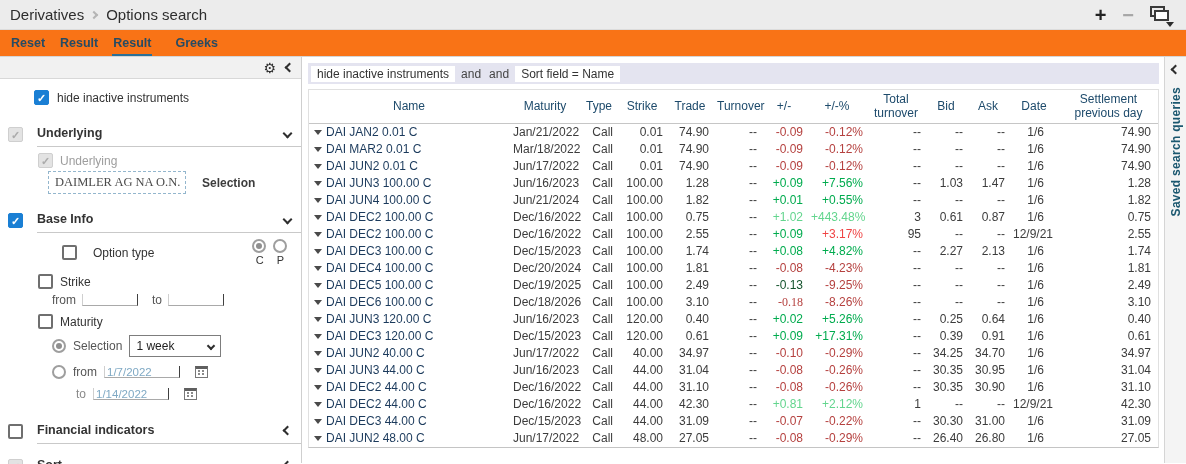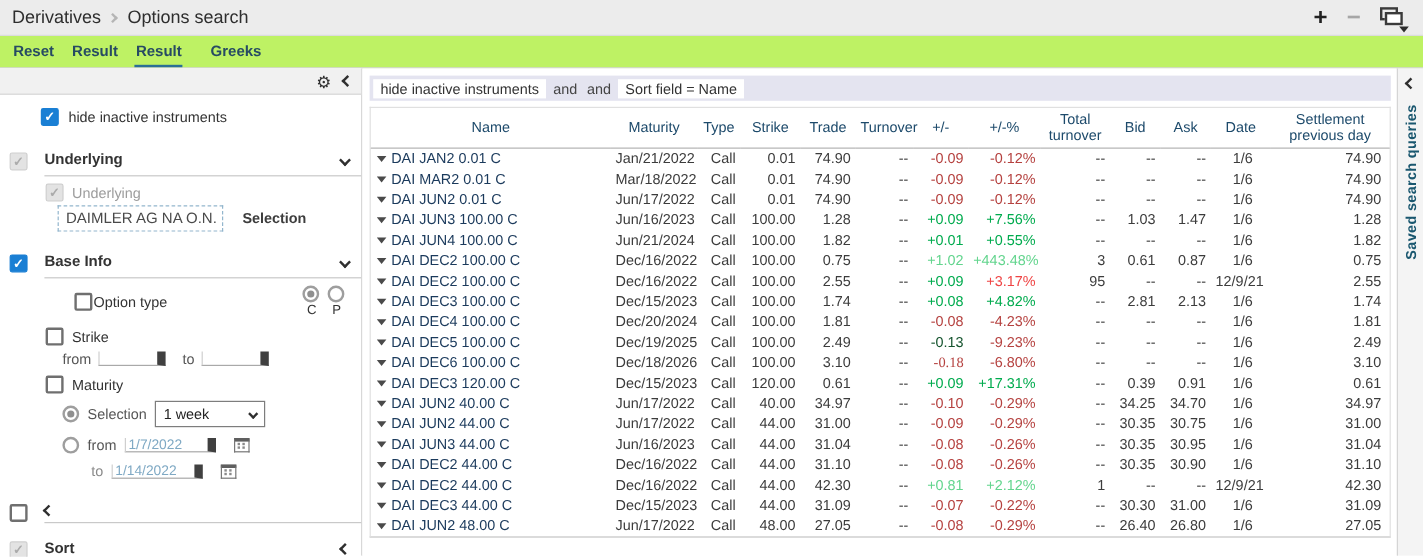--- a/index.html
+++ b/index.html
@@ -15,21 +15,21 @@
   .tb-spacer { flex:1; }
   .tb-plus { font-size:20px; font-weight:bold; color:#222; margin-right:16px; cursor:pointer; line-height:1;}
   .tb-minus { font-size:20px; font-weight:bold; color:#a6a6a6; margin-right:16px; line-height:1;}
   .winicon { position:relative; width:22px; height:17px; display:inline-block; margin-right:4px;}
   .wi-back { position:absolute; left:0; top:0; width:15px; height:11px; border:2px solid #3a3a3a;}
   .wi-front{ position:absolute; left:4px; top:4px; width:15px; height:11px; border:2px solid #3a3a3a; background:#fff;}
   .wi-tri  { position:absolute; right:-2px; bottom:-4px; width:0; height:0;
     border-left:4px solid transparent; border-right:4px solid transparent; border-top:5px solid #2c2c2c;}
 
   
-  .tabbar { height:27px; background:#bef264; display:flex; align-items:flex-end;
+  .tabbar { height:27px; background:#f97316; display:flex; align-items:flex-end;
     padding:0 0 0 10px; border-bottom:1px solid #d5d5d5; }
   .tab { font-size:12.5px; font-weight:bold; color:#274b63; margin-right:13px;
     padding:0 1px 6px 1px; cursor:pointer; }
   .tab.active { border-bottom:2px solid #2a6f96; padding-bottom:4px; }
   .tab:last-child { margin-left:9px; }
 
   
   .content { display:flex; height:406px; }
   .sidebar { width:302px; border-right:1px solid #cfcfcf; background:#fff; flex:none; }
   .main    { flex:1; background:#fff; min-width:0; }
@@ -63,31 +63,31 @@
     border-bottom:1px solid #c9c9c9; padding:4px 10px 6px 0; }
   .sec-label { font-size:12.5px; font-weight:bold; color:#333; flex:1; }
   .sec-underlying { margin-top:17px; }
   .sec-baseinfo { margin-top:14px; }
   .sec-fin { margin-top:18px; }
   .sec-sort { margin-top:10px; }
 
   .sub-row { margin-left:38px; gap:7px; }
   .gray-label { color:#9d9d9d; }
   .dashed-input { border:1px dashed #93b6cd; padding:3px 6px; color:#4a4a4a;
-    font-size:12.5px; width:138px; margin-left:48px; white-space:nowrap; cursor:text;}
+    font-size:12.5px; width:138px; margin-left:48px; white-space:nowrap; cursor:text;font-family:Liberation Serif, serif;}
   .sel-btn { font-size:12px; font-weight:bold; color:#3d3d3d; margin-left:16px; cursor:pointer;}
 
-  .opt-row { margin:6px 0 0 38px; gap:1px; padding-right:14px;padding-left:24px;}
+  .opt-row { margin:6px 0 0 38px; gap:16px; padding-right:14px;padding-left:24px;}
   .radio-col { margin-left:auto; display:flex; flex-direction:column; align-items:center; }
   .radio-pair { display:flex; gap:7px; }
   .cp-labels { display:flex; gap:13px; font-size:11px; color:#333; margin-top:1px; padding-left:1px;}
 
   .fromto-row { margin:4px 0 0 52px; gap:6px; font-size:12px; color:#555; }
   .u-input { display:inline-block; width:56px; height:12px; border-bottom:1px solid #a9a9a9;
-    border-left:1px solid #cfcfcf; border-right:7px solid #404040; cursor:text;
+    border-left:1px solid #cfcfcf; border-right:1px solid #404040; cursor:text;
     font-size:11.5px; color:#7fa9c4; line-height:12px; padding:0 2px; }
   .u-date { width:76px; }
 
   .mat-sel-row { margin:6px 0 0 52px; gap:7px; }
   .selectbox { border:1px solid #7d7d7d; height:22px; display:flex; align-items:center;
     padding:0 6px; width:92px; font-size:12px; color:#222; cursor:pointer; }
   .selectbox .chev-down { margin-left:auto; width:6px; height:6px; }
   .cal { display:inline-block; width:13px; height:12px; border:1px solid #777; border-top:3px solid #5f5f5f;
     background:#fff; position:relative; margin-left:8px; flex:none; cursor:pointer;}
   .cal::before { content:""; position:absolute; left:2px; top:1px; width:2px; height:2px; background:#8a8a8a;
@@ -228,20 +228,21 @@
     </div>
     <div class="sb-row" style="margin:8px 0 0 76px; gap:7px;">
       <span style="color:#8a8a8a;">to</span>
       <span class="u-input u-date">1/14/2022</span>
       <span class="cal"></span>
     </div>
 
     <div class="section sec-fin">
       <span class="cb cb-empty"></span>
       <span class="sec-inner">
+        <span class="sec-label">Financial indicators</span>
         <span class="chev chev-left"></span>
       </span>
     </div>
     <div class="section sec-sort">
       <span class="cb cb-gray">✓</span>
       <span class="sec-inner">
         <span class="sec-label">Sort</span>
         <span class="chev chev-left"></span>
       </span>
     </div>
@@ -383,21 +384,21 @@
             <tr>
     <td class="c-name"><span class="tri"></span><span class="nm">DAI DEC3 100.00 C</span></td>
     <td class="v c-mat">Dec/15/2023</td>
     <td class="v c-type">Call</td>
     <td class="v">100.00</td>
     <td class="v">1.74</td>
     <td class="v dim">--</td>
     <td class="v chg" style="color: rgb(0, 171, 78);">+0.08</td>
     <td class="v pct" style="color: rgb(0, 171, 78);">+4.82%</td>
     <td class="v dim">--</td>
-    <td class="v">2.81</td>
+    <td class="v">2.27</td>
     <td class="v">2.13</td>
     <td class="v c-date">1/6</td>
     <td class="v c-settle">1.74</td>
   </tr>
             <tr>
     <td class="c-name"><span class="tri"></span><span class="nm">DAI DEC4 100.00 C</span></td>
     <td class="v c-mat">Dec/20/2024</td>
     <td class="v c-type">Call</td>
     <td class="v">100.00</td>
     <td class="v">1.81</td>
@@ -411,41 +412,56 @@
     <td class="v c-settle">1.81</td>
   </tr>
             <tr>
     <td class="c-name"><span class="tri"></span><span class="nm">DAI DEC5 100.00 C</span></td>
     <td class="v c-mat">Dec/19/2025</td>
     <td class="v c-type">Call</td>
     <td class="v">100.00</td>
     <td class="v">2.49</td>
     <td class="v dim">--</td>
     <td class="v chg" style="color: #14532d;">-0.13</td>
-    <td class="v pct" style="color: rgb(181, 65, 63);">-9.23%</td>
+    <td class="v pct" style="color: rgb(181, 65, 63);">-9.25%</td>
     <td class="v dim">--</td>
     <td class="v dim">--</td>
     <td class="v dim">--</td>
     <td class="v c-date">1/6</td>
     <td class="v c-settle">2.49</td>
   </tr>
             <tr>
     <td class="c-name"><span class="tri"></span><span class="nm">DAI DEC6 100.00 C</span></td>
     <td class="v c-mat">Dec/18/2026</td>
     <td class="v c-type">Call</td>
     <td class="v">100.00</td>
     <td class="v">3.10</td>
     <td class="v dim">--</td>
     <td class="v chg" style="color: rgb(181, 65, 63); font-family: Liberation Serif, serif;">-0.18</td>
-    <td class="v pct" style="color: rgb(181, 65, 63);">-6.80%</td>
+    <td class="v pct" style="color: rgb(181, 65, 63);">-8.26%</td>
     <td class="v dim">--</td>
     <td class="v dim">--</td>
     <td class="v dim">--</td>
     <td class="v c-date">1/6</td>
     <td class="v c-settle">3.10</td>
+  </tr>
+            <tr>
+    <td class="c-name"><span class="tri"></span><span class="nm">DAI JUN3 120.00 C</span></td>
+    <td class="v c-mat">Jun/16/2023</td>
+    <td class="v c-type">Call</td>
+    <td class="v">120.00</td>
+    <td class="v">0.40</td>
+    <td class="v dim">--</td>
+    <td class="v chg" style="color: rgb(0, 171, 78);">+0.02</td>
+    <td class="v pct" style="color: rgb(0, 171, 78);">+5.26%</td>
+    <td class="v dim">--</td>
+    <td class="v">0.25</td>
+    <td class="v">0.64</td>
+    <td class="v c-date">1/6</td>
+    <td class="v c-settle">0.40</td>
   </tr>
             <tr>
     <td class="c-name"><span class="tri"></span><span class="nm">DAI DEC3 120.00 C</span></td>
     <td class="v c-mat">Dec/15/2023</td>
     <td class="v c-type">Call</td>
     <td class="v">120.00</td>
     <td class="v">0.61</td>
     <td class="v dim">--</td>
     <td class="v chg" style="color: rgb(0, 171, 78);">+0.09</td>
     <td class="v pct" style="color: rgb(0, 171, 78);">+17.31%</td>
@@ -462,35 +478,20 @@
     <td class="v">40.00</td>
     <td class="v">34.97</td>
     <td class="v dim">--</td>
     <td class="v chg" style="color: rgb(181, 65, 63);">-0.10</td>
     <td class="v pct" style="color: rgb(181, 65, 63);">-0.29%</td>
     <td class="v dim">--</td>
     <td class="v">34.25</td>
     <td class="v">34.70</td>
     <td class="v c-date">1/6</td>
     <td class="v c-settle">34.97</td>
-  </tr>
-            <tr>
-    <td class="c-name"><span class="tri"></span><span class="nm">DAI JUN2 44.00 C</span></td>
-    <td class="v c-mat">Jun/17/2022</td>
-    <td class="v c-type">Call</td>
-    <td class="v">44.00</td>
-    <td class="v">31.00</td>
-    <td class="v dim">--</td>
-    <td class="v chg" style="color: rgb(181, 65, 63);">-0.09</td>
-    <td class="v pct" style="color: rgb(181, 65, 63);">-0.29%</td>
-    <td class="v dim">--</td>
-    <td class="v">30.35</td>
-    <td class="v">30.75</td>
-    <td class="v c-date">1/6</td>
-    <td class="v c-settle">31.00</td>
   </tr>
             <tr>
     <td class="c-name"><span class="tri"></span><span class="nm">DAI JUN3 44.00 C</span></td>
     <td class="v c-mat">Jun/16/2023</td>
     <td class="v c-type">Call</td>
     <td class="v">44.00</td>
     <td class="v">31.04</td>
     <td class="v dim">--</td>
     <td class="v chg" style="color: rgb(181, 65, 63);">-0.08</td>
     <td class="v pct" style="color: rgb(181, 65, 63);">-0.26%</td>

